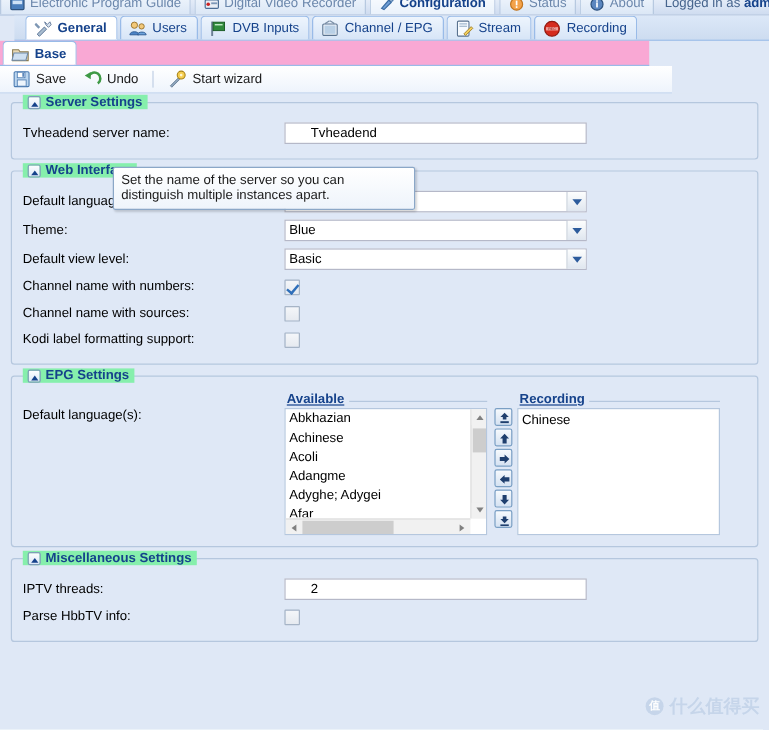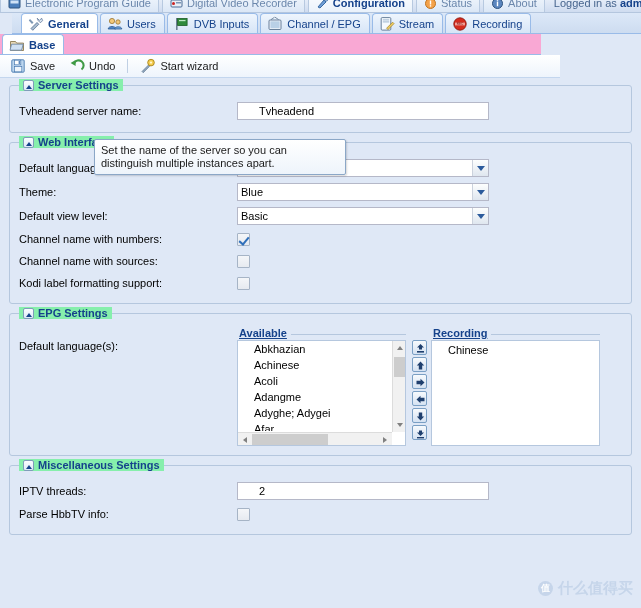--- a/index.html
+++ b/index.html
@@ -159,21 +159,21 @@
   .lg-wrap .hrule {
     position: absolute; left: 0; right: 0; top: 7px;
     border-top: 1px solid #b5c7de; z-index: 0;
   }
   .lg-wrap .listbox-legend { position: relative; z-index: 1; padding-left: 2px; text-decoration: underline; }
   .listbox {
     border: 1px solid #b5c7de; background: #ffffff;
     height: 106px; position: relative; overflow: hidden;
   }
   .lb-items { position: absolute; left: 0; top: 0; right: 14px; bottom: 14px; overflow: hidden; }
-  .lb-item { height: 16px; line-height: 16px; padding-left: 16px; font-size: 11px; color: #000; white-space: nowrap; }
+  .lb-item { height: 16px; line-height: 16px; padding-left: 3px; font-size: 11px; color: #000; white-space: nowrap; }
   .vscroll {
     position: absolute; right: 0; top: 0; width: 13px; bottom: 13px;
     background: #f1f1f1; border-left: 1px solid #dcdcdc;
   }
   .vscroll .sarrow { width: 13px; height: 13px; position: relative; background: #f1f1f1; }
   .vscroll .sarrow.up::after {
     content: ""; position: absolute; left: 3.5px; top: 5px;
     border-left: 3px solid transparent; border-right: 3px solid transparent;
     border-bottom: 4px solid #808080;
   }

